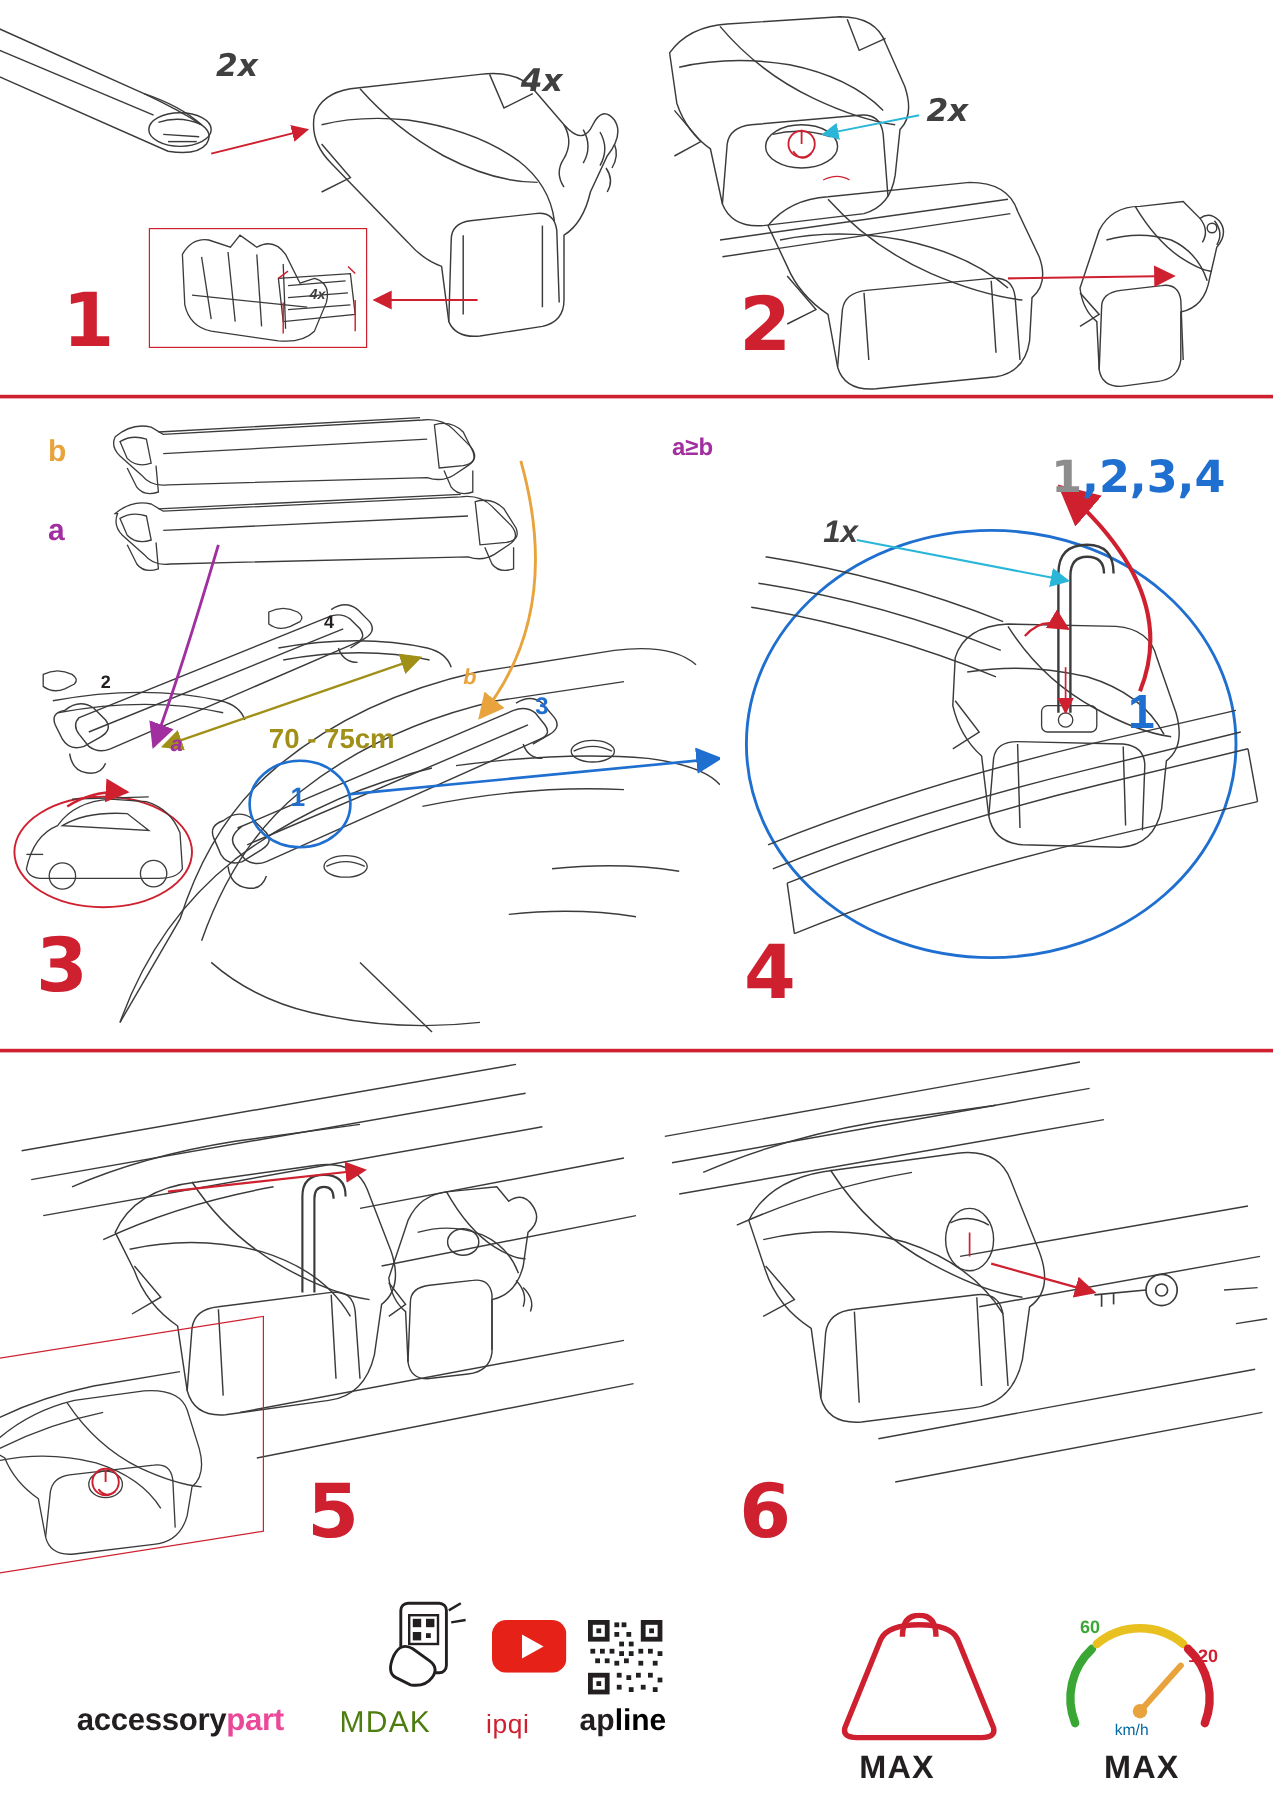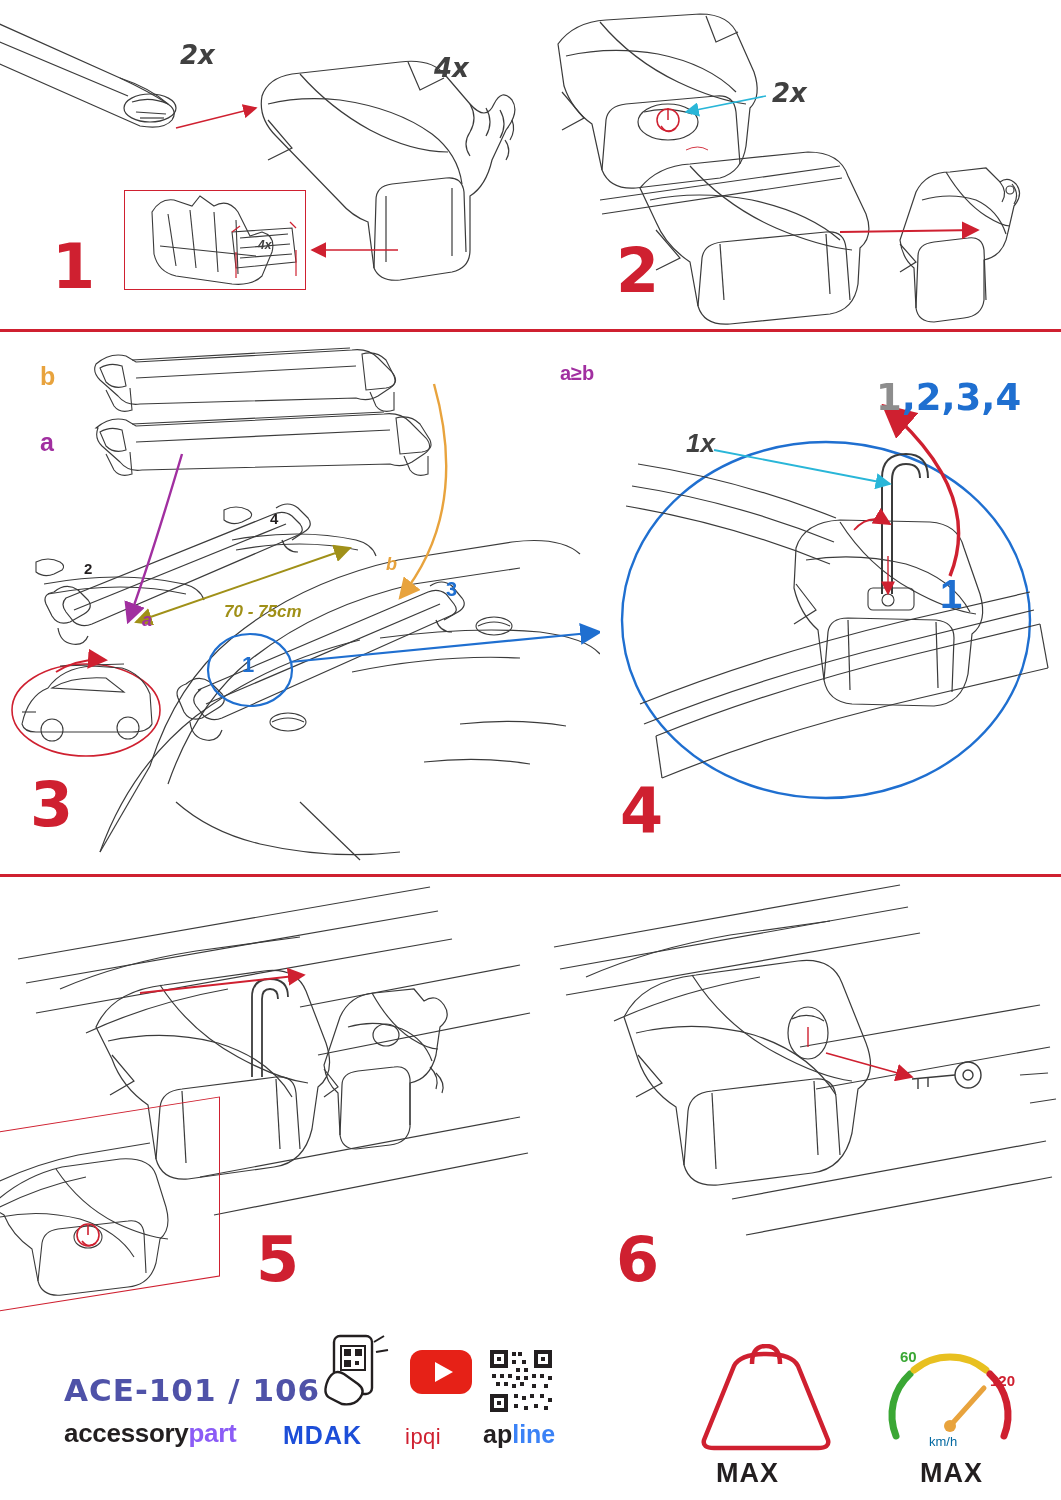--- a/index.html
+++ b/index.html
@@ -51,27 +51,27 @@
   .modelcode{
     position:absolute;left:64px;top:1372px;
     font-size:31px;font-weight:700;color:#4f52a8;
     letter-spacing:1px;font-family:"DejaVu Sans",sans-serif;
   }
   .brandline{
     position:absolute;left:64px;top:1418px;
     font-size:26px;font-weight:700;letter-spacing:-0.3px;
   }
   .brandline .a{color:#231f20;}
-  .brandline .b{color:#8b5cf6;margin-top:10px;}
-
-  .mdak{position:absolute;left:283px;top:1421px;font-size:25px;font-weight:700;color:#1d4ed8;letter-spacing:1px;}
+  .brandline .b{color:#ec4899;margin-top:10px;}
+
+  .mdak{position:absolute;left:283px;top:1421px;font-size:25px;font-weight:400;color:#4d7c0f;letter-spacing:1px;}
   .ipqi{position:absolute;left:405px;top:1424px;font-size:22px;font-weight:400;color:#cf2030;letter-spacing:0.5px;}
   .apline{position:absolute;left:483px;top:1420px;font-size:25px;font-weight:700;letter-spacing:0px;}
   .apline .ap{color:#231f20;text-align:right;}
-  .apline .line{color:#3b82f6;text-align:right;}
+  .apline .line{color:#000000;text-align:right;}
 
   .qr{position:absolute;left:488px;top:1348px;width:66px;height:66px;}
   .phoneicon{position:absolute;left:318px;top:1334px;width:74px;height:80px;}
   .yt{position:absolute;left:410px;top:1350px;width:62px;height:44px;}
 
   .maxlabel{position:absolute;font-size:27px;font-weight:700;color:#231f20;letter-spacing:1px;}
 
   svg{display:block;}
   .nofill{fill:none;}
 </style>
@@ -318,21 +318,21 @@
       </g>
       <g stroke="#cf2030" stroke-width="2" fill="none">
         <path d="M56 340 Q78 326 106 328" marker-end="url(#ar2)"></path>
       </g>
     </svg>
 
     <div class="lbl orange" style="left:40px;top:30px;font-size:25px;">b</div>
     <div class="lbl magenta" style="left:40px;top:96px;font-size:25px;">a</div>
     <div class="lbl magenta" style="left:142px;top:278px;font-size:18px;font-style:italic;">a</div>
     <div class="lbl orange" style="left:386px;top:222px;font-size:18px;font-style:italic;">b</div>
-    <div class="lbl olive" style="left:224px;top:270px;font-size:17px;font-style:italic;">70 - 75cm</div>
+    <div class="lbl olive" style="left:224px;top:270px;font-size:23px;">70 - 75cm</div>
     <div class="lbl blue" style="left:242px;top:320px;font-size:22px;">1</div>
     <div class="lbl" style="left:84px;top:228px;font-size:15px;color:#231f20;">2</div>
     <div class="lbl blue" style="left:446px;top:246px;font-size:20px;">3</div>
     <div class="lbl" style="left:270px;top:178px;font-size:15px;color:#231f20;">4</div>
     <div class="stepnum" style="left:30px;top:442px;">3</div>
   </div>
 
   <div class="panel" style="left:600px;top:332px;width:461px;height:542px;">
     <svg width="461" height="542" viewBox="0 0 461 542">
       <g stroke="#1f6fd0" stroke-width="2.4" fill="none">
@@ -491,21 +491,20 @@
       </g>
       <g stroke="#cf2030" stroke-width="1.8" fill="none">
         <path d="M286 176 L372 200" marker-end="url(#ar2)"></path>
       </g>
     </svg>
     <div class="stepnum" style="left:76px;top:352px;">6</div>
   </div>
 
   <div class="footer">
 
-    <div class="modelcode" style="left:64px;top:42px;">ACE-101 / 106</div>
 
     <div class="brandline" style="left:64px;top:88px;">
       <span class="a">accessory</span><span class="b">part</span>
     </div>
 
     <div class="phoneicon" style="left:318px;top:4px;">
       <svg width="74" height="80" viewBox="0 0 74 80">
         <rect x="16" y="2" width="38" height="58" rx="6" fill="none" stroke="#231f20" stroke-width="2.4"></rect>
         <rect x="23" y="12" width="24" height="24" fill="none" stroke="#231f20" stroke-width="2"></rect>
         <rect x="26" y="15" width="7" height="7" fill="#231f20"></rect>

